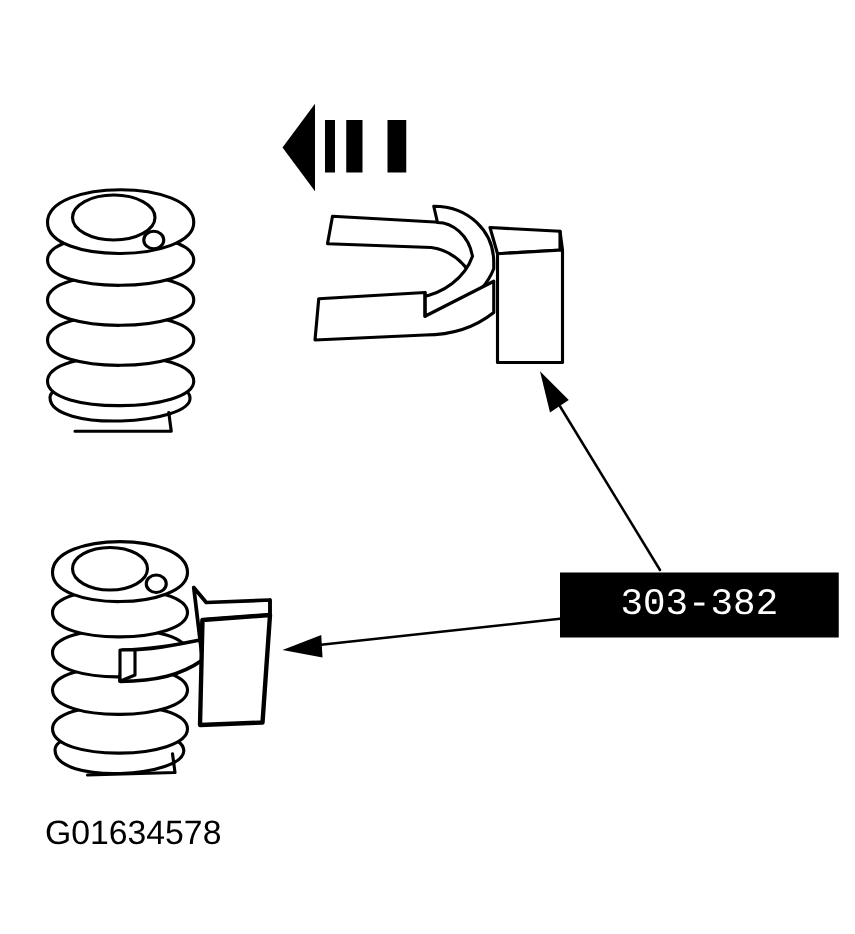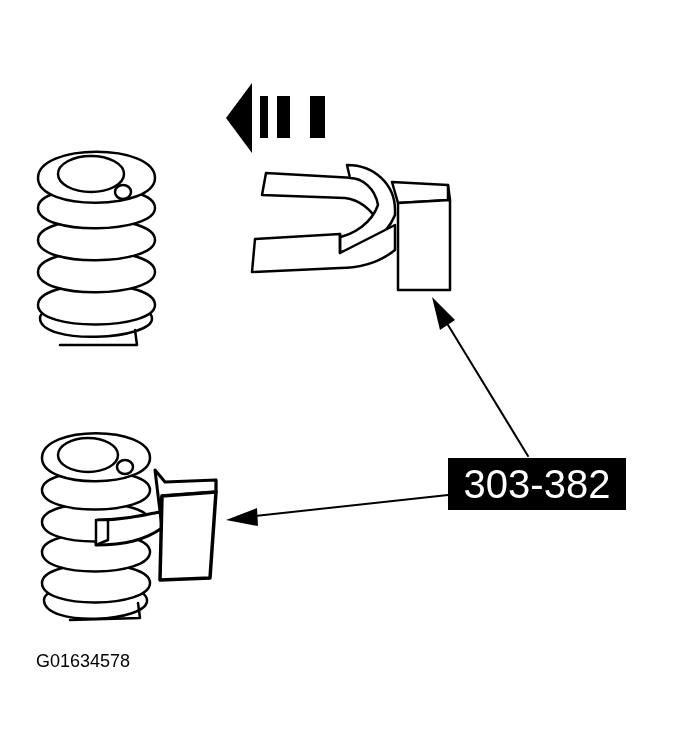--- a/index.html
+++ b/index.html
@@ -1,25 +1,25 @@
 <!DOCTYPE html>
 <html><head>
   <meta charset="utf-8">
   <style>
     html, body { margin: 0; padding: 0; background: #ffffff; }
     body { width: 684px; height: 747px; position: relative; overflow: hidden; font-family: "Liberation Sans", sans-serif; }
     #canvas { position: absolute; left: 0; top: 0; width: 684px; height: 747px; }
     .tool-label {
-      position: absolute; left: 448px; top: 458px; width: 178px; height: 52px;
-      background: #000000; color: #ffffff; font-family: Liberation Sans, sans-serif;
-      font-size: 40px; line-height: 52px; text-align: center; letter-spacing: 0px;
+      position: absolute; left: 448px; top: 458px; width: 223px; height: 52px;
+      background: #000000; color: #ffffff; font-family: Liberation Mono, monospace;
+      font-size: 30px; line-height: 52px; text-align: center; letter-spacing: 0px;
     }
     .figure-id {
       position: absolute; left: 36px; top: 651px; font-family: "Liberation Sans", sans-serif;
-      font-size: 18px; color: #000000; font-weight: normal;
+      font-size: 27px; color: #000000; font-weight: normal;
     }
   </style>
 </head>
 <body>
 
 <svg id="canvas" width="684" height="747" viewBox="0 0 684 747" xmlns="http://www.w3.org/2000/svg" fill="none" stroke="#000" stroke-width="2.5" stroke-linejoin="round" stroke-linecap="round">
 
   <g fill="#000" stroke="none">
     <polygon points="252,83 252,153 226,118"></polygon>
     <rect x="260" y="96" width="8" height="42"></rect>

